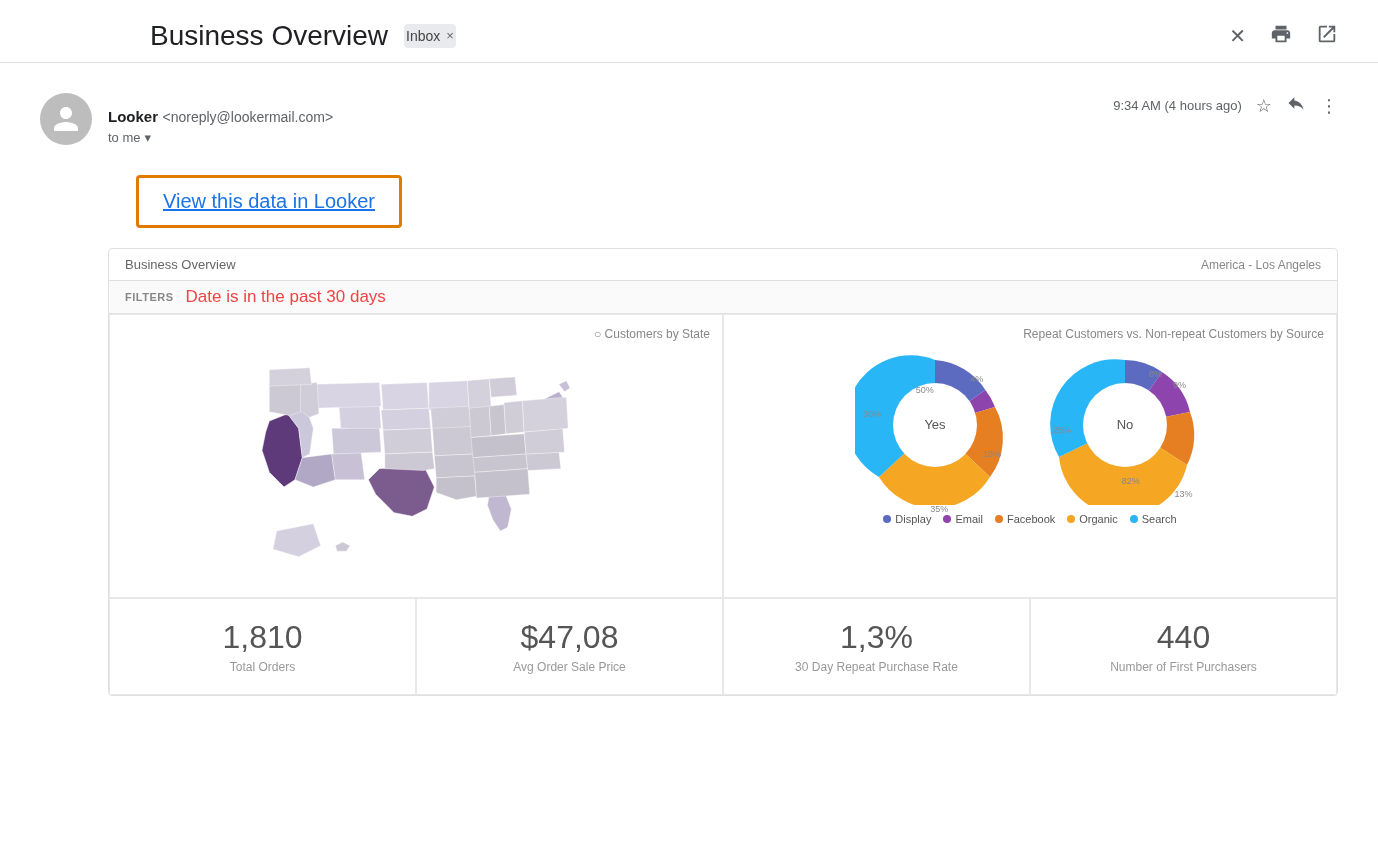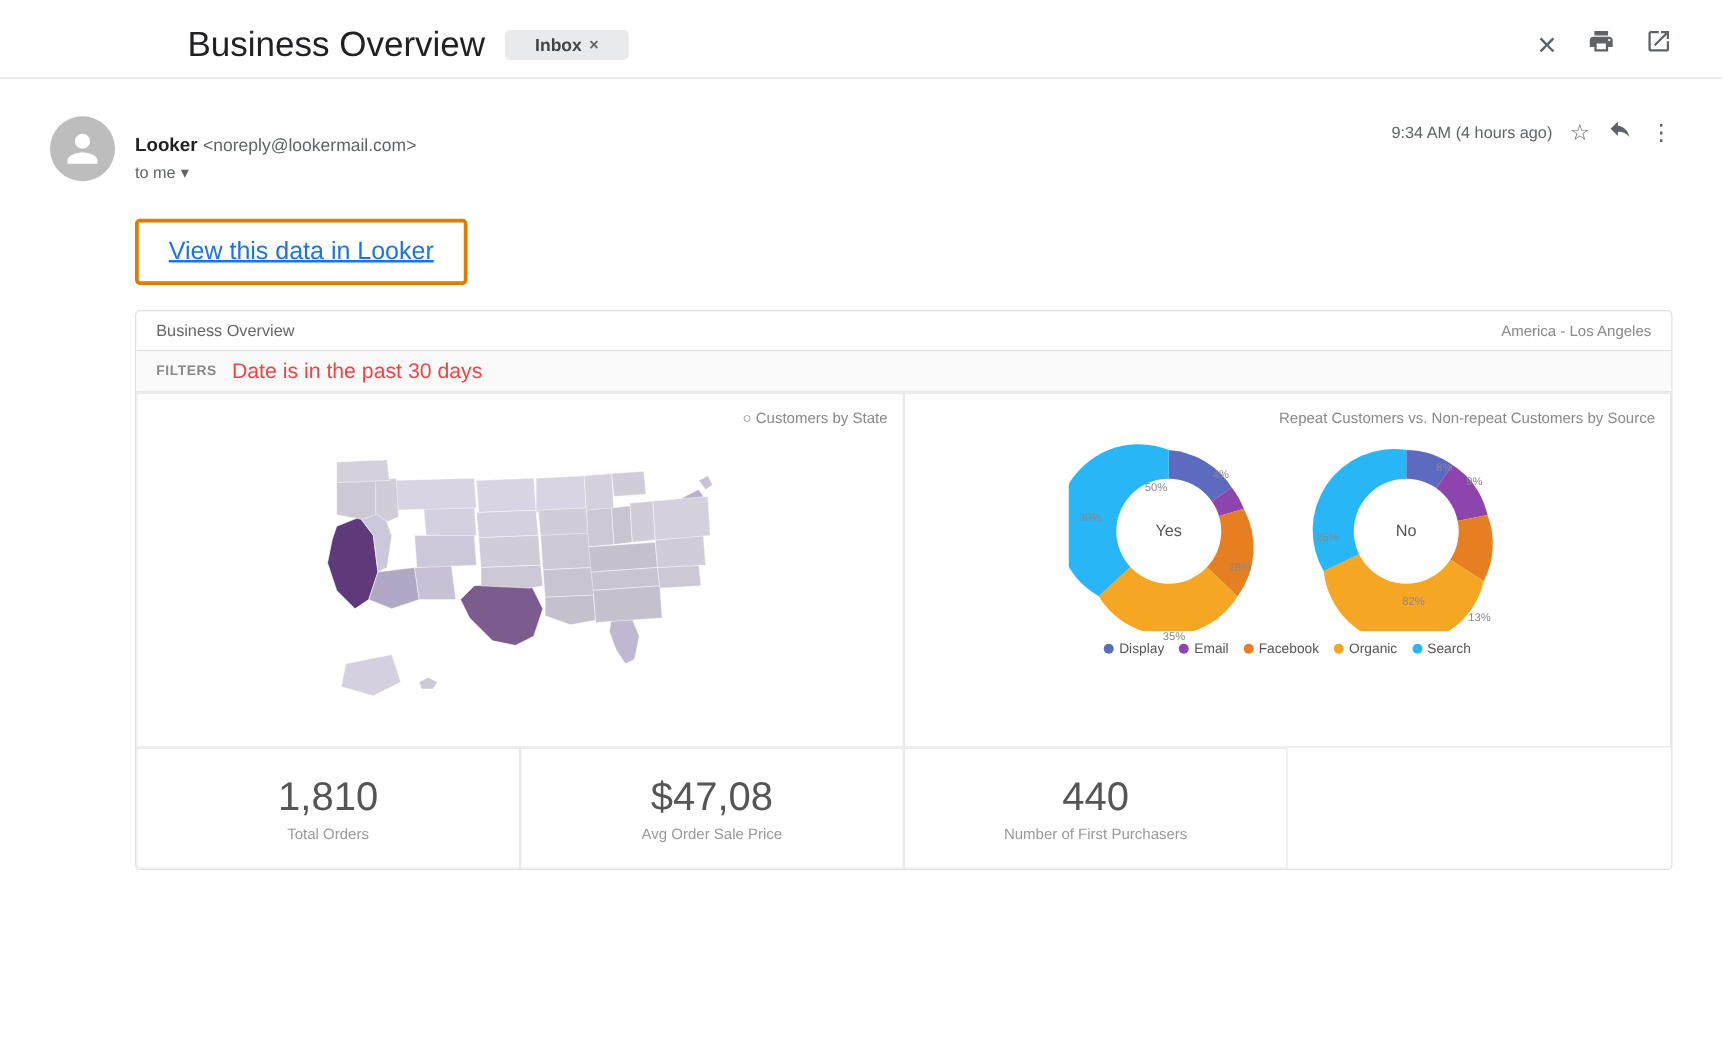--- a/index.html
+++ b/index.html
@@ -29,24 +29,24 @@
       font-size: 28px;
       font-weight: 400;
       color: #202124;
     }
     .inbox-badge {
       display: flex;
       align-items: flex-start;
       gap: 6px;
       background: #e8eaed;
       border-radius: 4px;
-      padding: 4px 24px;
+      padding: 4px 2px;
       font-size: 14px;
       color: #444;
-      font-weight: 700;
+      font-weight: 400;
     }
     .inbox-badge .close-x {
       cursor: pointer;
       color: #666;
       font-size: 13px;
     }
     .header-right {
       display: flex;
       align-items: center;
       gap: 24px;
@@ -133,20 +133,21 @@
       display: inline-block;
       padding: 12px 24px;
       border: 3px solid #e07b00;
       border-radius: 4px;
       color: #1a73e8;
       text-decoration: underline;
       font-size: 20px;
       font-weight: 400;
       cursor: pointer;
       background: #fff;
+      margin-left: 28px;
     }
 
     
     .dashboard-embed {
       margin: 10px 0 0 68px;
       border: 1px solid #e0e0e0;
       border-radius: 4px;
       overflow: hidden;
       width: calc(100% - 68px);
       background: #fff;
@@ -500,19 +501,23 @@
     <div class="stats-row">
       <div class="stat-cell">
         <div class="stat-number">1,810</div>
         <div class="stat-label">Total Orders</div>
       </div>
       <div class="stat-cell">
         <div class="stat-number">$47,08</div>
         <div class="stat-label">Avg Order Sale Price</div>
       </div>
       <div class="stat-cell">
+        <div class="stat-number">1,3%</div>
+        <div class="stat-label">30 Day Repeat Purchase Rate</div>
+      </div>
+      <div class="stat-cell">
         <div class="stat-number">440</div>
         <div class="stat-label">Number of First Purchasers</div>
       </div>
     </div>
 
   </div>
 </div>
 
 </body></html>

